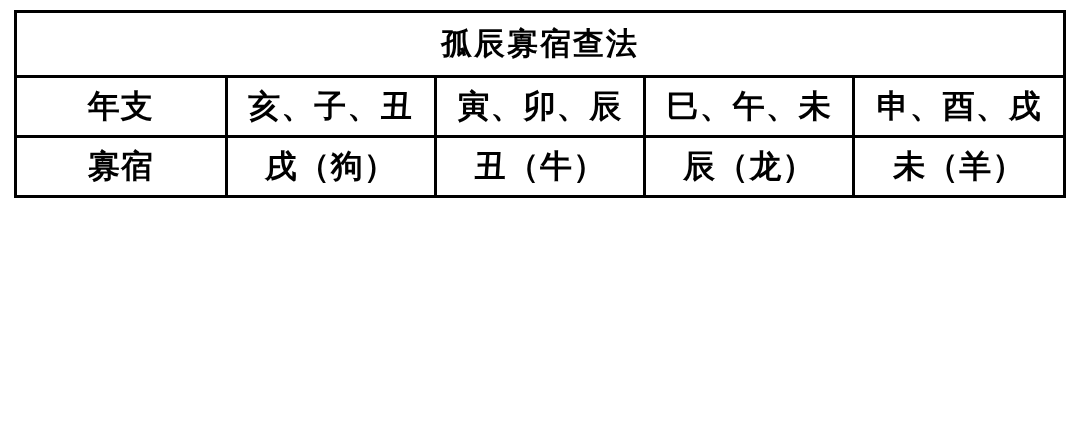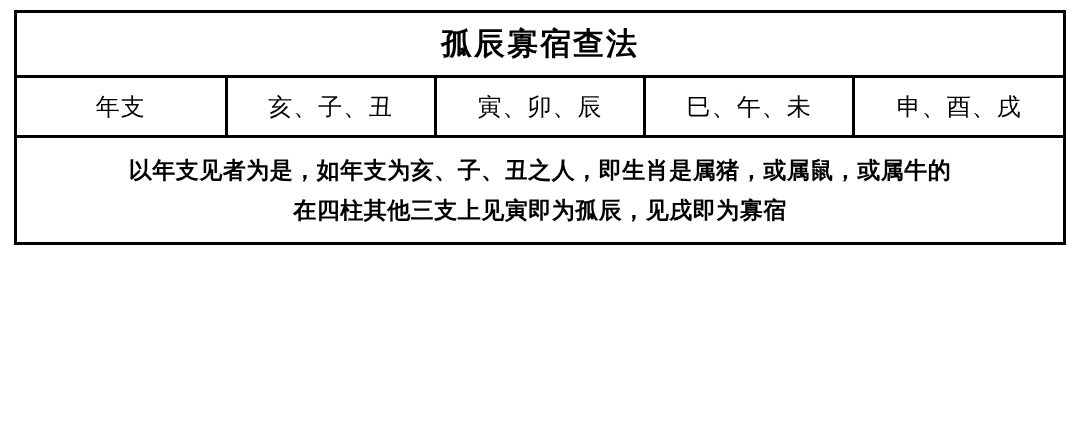--- a/index.html
+++ b/index.html
@@ -40,22 +40,22 @@
   table.grid td:last-child { border-right: none; }
 
   .title-cell {
     height: 62px;
     font-size: 31px;
     font-weight: bold;
     letter-spacing: 2px;
   }
   .row-cell {
     height: 57px;
-    font-size: 24px;
-    font-weight: normal;
+    font-size: 32px;
+    font-weight: bold;
     letter-spacing: 1px;
   }
   .label-cell {
     width: 215px;
   }
   .note-cell {
     height: 104px;
     font-size: 23px;
     font-weight: bold;
     line-height: 40px;
@@ -77,22 +77,23 @@
     <tr>
       <td class="row-cell label-cell">年支</td>
       <td class="row-cell">亥、子、丑</td>
       <td class="row-cell">寅、卯、辰</td>
       <td class="row-cell">巳、午、未</td>
       <td class="row-cell">申、酉、戌</td>
     </tr>
 
 
 
+    <tr>
+      <td class="row-cell label-cell">寡宿</td>
+      <td class="row-cell">戌（狗）</td>
+      <td class="row-cell">丑（牛）</td>
+      <td class="row-cell">辰（龙）</td>
+      <td class="row-cell">未（羊）</td>
+    </tr>
 
-    <tr>
-      <td class="note-cell" colspan="5">
-        <span class="note-line">以年支见者为是，如年支为亥、子、丑之人，即生肖是属猪，或属鼠，或属牛的</span>
-        <span class="note-line">在四柱其他三支上见寅即为孤辰，见戌即为寡宿</span>
-      </td>
-    </tr>
   </tbody>
     </table>
 </div>
 
 </body></html>

